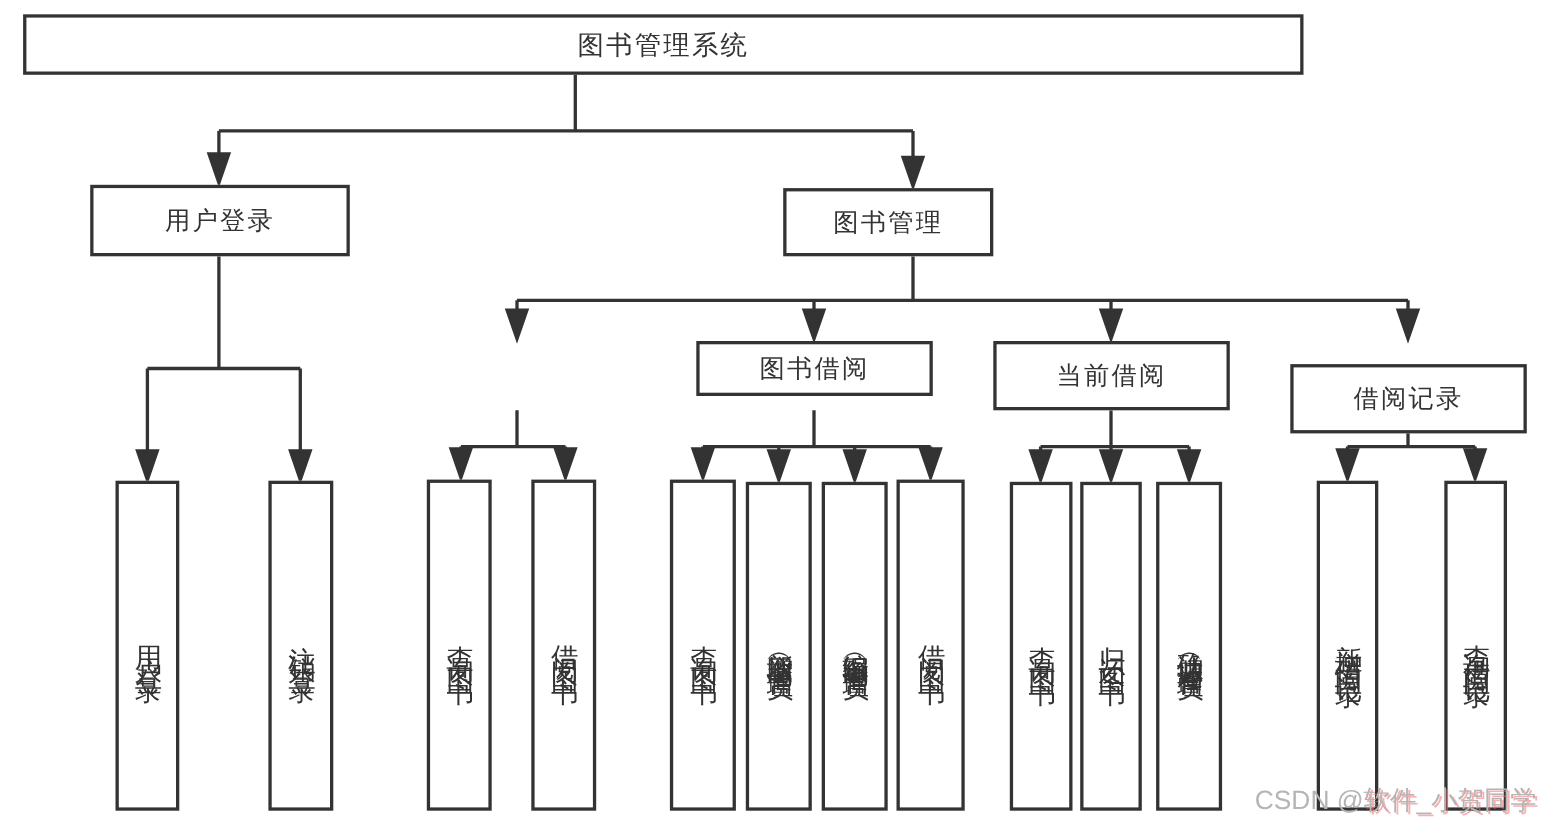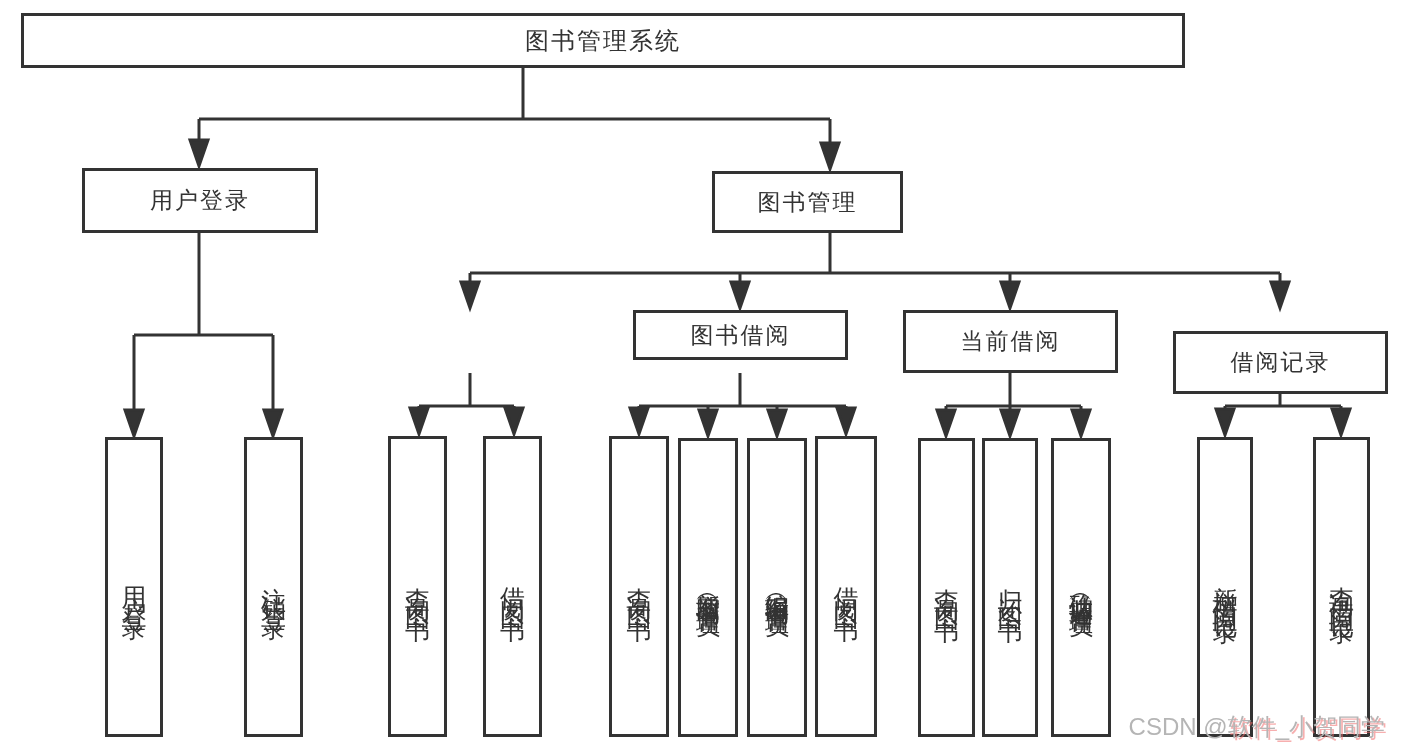--- a/index.html
+++ b/index.html
@@ -30,21 +30,21 @@
     text-orientation: mixed;
     font-size: 25px;
     line-height: 1;
     letter-spacing: 10px;
     white-space: nowrap;
   }
   .leaf span.med  { letter-spacing: 7px; }
   .leaf span.long { letter-spacing: 3px; font-size: 24px; }
   #watermark {
     position: absolute;
-    right: 20px;
+    right: 8px;
     bottom: 4px;
     font-size: 24px;
     color: #b5b5b5;
     z-index: 5;
     white-space: nowrap;
   }
   #watermark .wm-author { text-shadow: 2px 2px 0 rgba(240,110,110,0.55); }
 </style>
 </head>
 <body>

